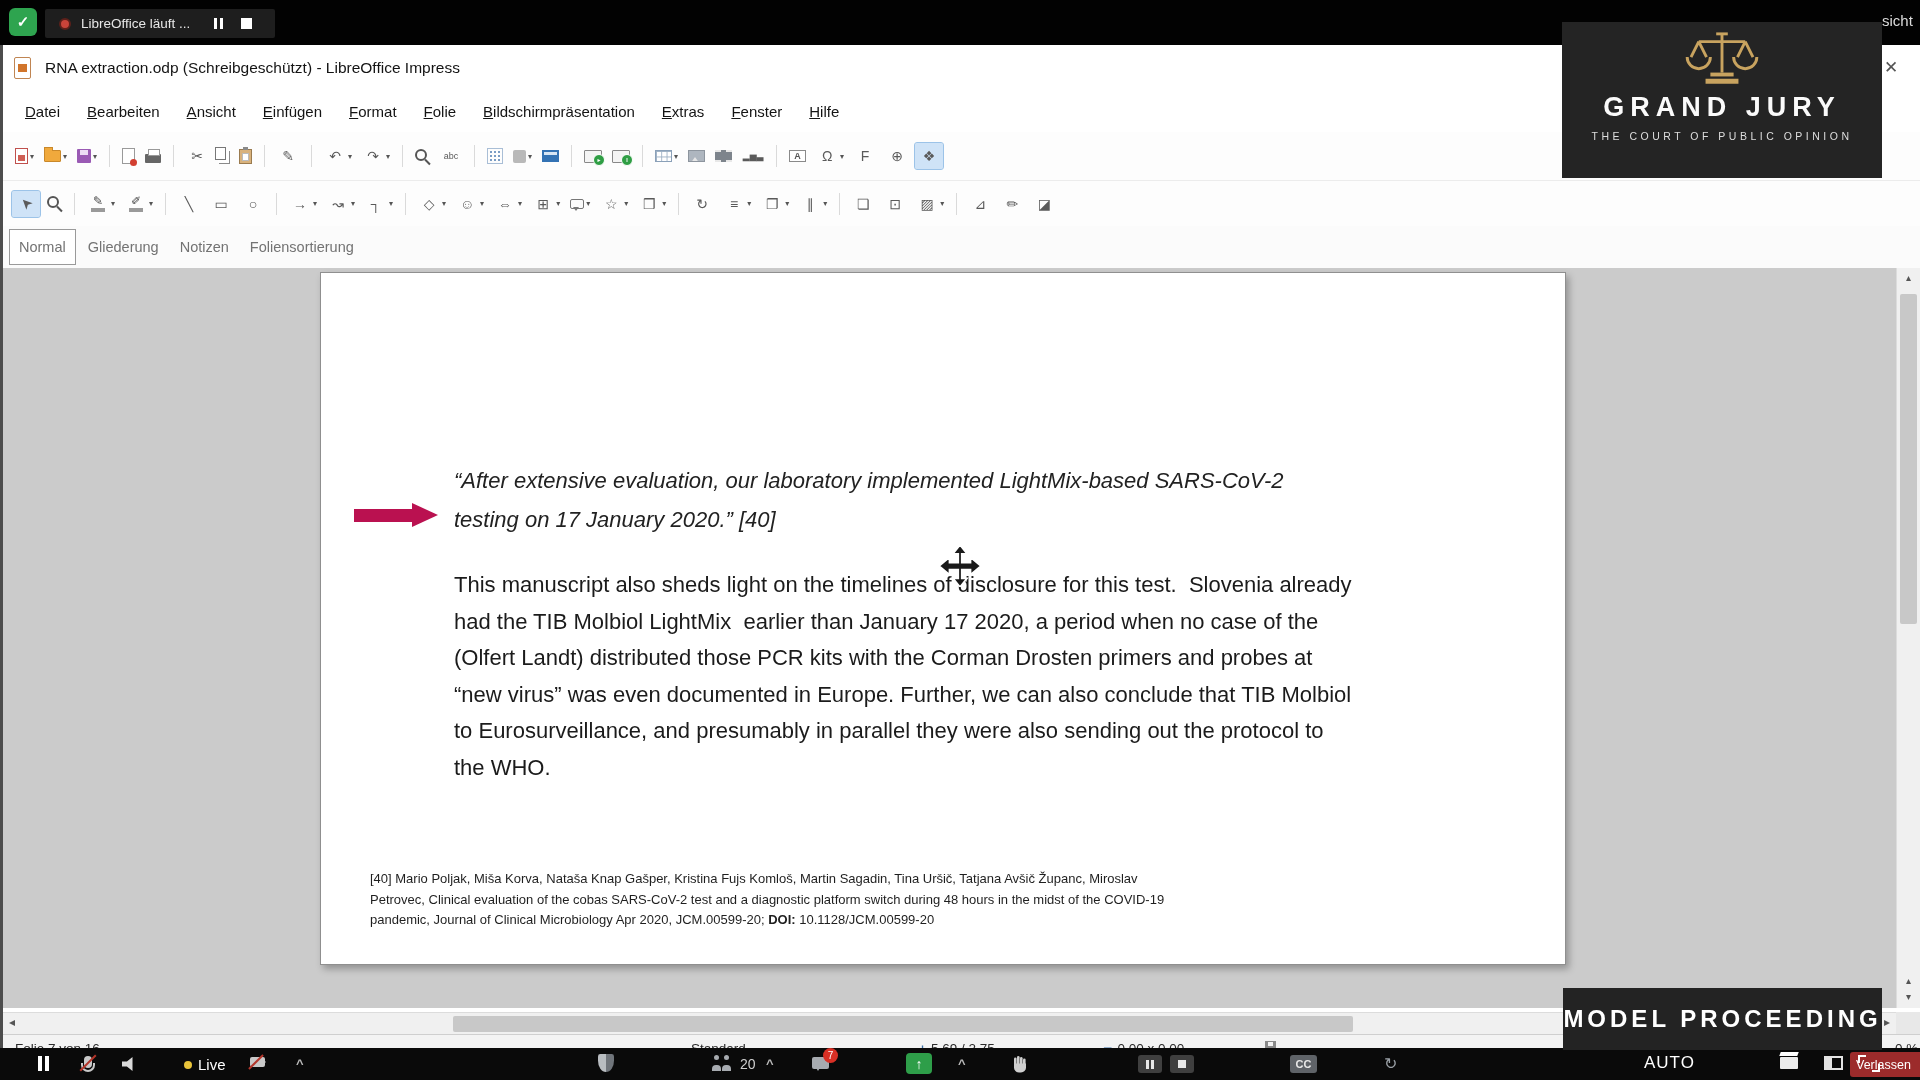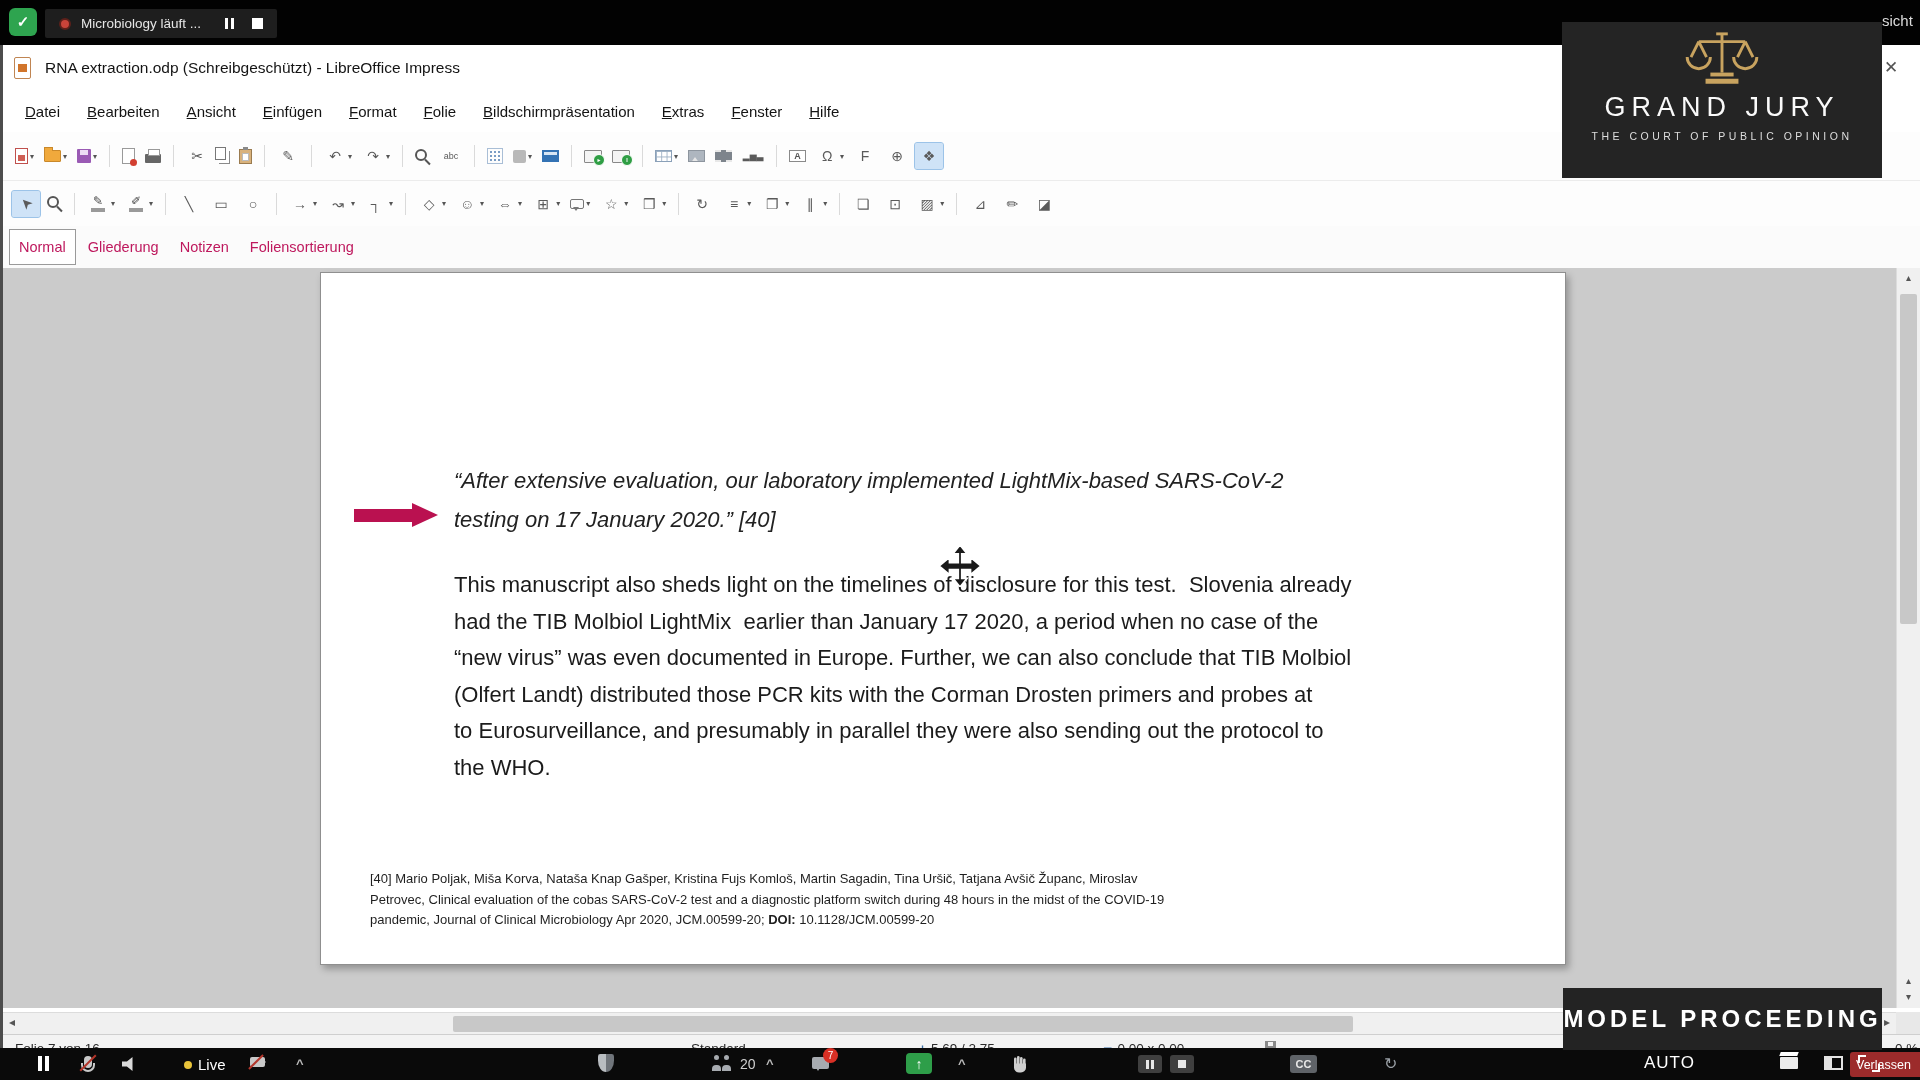--- a/index.html
+++ b/index.html
@@ -77,21 +77,21 @@
   .ic-textbox::before{content:"A";font-size:9px;color:#555;font-weight:bold}
   .ic-linecolor::before{content:"✎";font-size:12px;color:#444;line-height:12px}
   .ic-linecolor::after{content:"";width:14px;height:4px;background:#9a9a9a;margin-top:1px}
   .ic-fillcolor::before{content:"✐";font-size:12px;color:#444;line-height:12px}
   .ic-fillcolor::after{content:"";width:14px;height:4px;background:#9a9a9a;margin-top:1px}
   .ic-callout{width:14px;height:10px;border:1px solid #777;border-radius:2px;background:#fbfbfb;position:relative}
   .ic-callout::after{content:"";position:absolute;left:2px;bottom:-6px;border:3px solid transparent;border-top:4px solid #777}
 
   
   .tabsbar{position:absolute;left:0;top:181px;width:100%;height:42px;background:#fbfbfb;display:flex;align-items:center;gap:3px;padding-left:6px;font-size:14.5px}
-  .tab{padding:9px 9px;color:#be185d}
+  .tab{padding:9px 9px;color:#737373}
   .tab.active{background:#fff;border:1px solid #9a9a9a}
 
   
   .docarea{position:absolute;left:0;top:223px;right:24px;bottom:72px;background:#cbcbcb;overflow:hidden}
   .slide{position:absolute;left:317px;top:4px;width:1246px;height:693px;background:#fff;border:1px solid #8f8f8f;box-shadow:3px 4px 7px rgba(0,0,0,.28)}
   .slide-header{position:absolute;left:0;top:0;width:100%;height:125px;background:#6f9ace;display:flex;align-items:center;justify-content:center}
   .slide-title{font-size:25px;color:#1c2836}
   .sq{text-decoration:underline;text-decoration-style:wavy;text-decoration-color:#c43b3b;text-decoration-thickness:1px;text-underline-offset:4px}
   .quote{position:absolute;left:133px;top:188px;font-size:22px;line-height:39px;font-style:italic;color:#222}
   .quote span{display:block;white-space:pre}
@@ -153,35 +153,35 @@
   .vc-clapper::before{content:"";position:absolute;top:-5px;left:0;right:0;height:4px;background:#fff;transform:skewX(-20deg)}
   .vc-window{width:19px;height:14px;border:2px solid #e3e3e3;background:linear-gradient(90deg,#e3e3e3 40%,transparent 40%)}
   .vc-leave{background:#9c2b2b;color:#fff;font-size:12.5px;height:25px;display:flex;align-items:center;padding:0 6px;border-radius:3px;position:relative}
   .vc-fs{position:absolute;left:8px;top:3px;width:22px;height:17px}
   .vc-fs::before{content:"";position:absolute;left:0;top:0;width:6px;height:6px;border-top:2px solid #fff;border-left:2px solid #fff}
   .vc-fs::after{content:"";position:absolute;right:0;bottom:0;width:6px;height:6px;border-bottom:2px solid #fff;border-right:2px solid #fff}
 
   
   .gj{position:absolute;left:1562px;top:22px;width:320px;height:156px;background:#242424;z-index:50;
       display:flex;flex-direction:column;align-items:center;padding-top:8px}
-  .gj-title{color:#fafafa;font-size:27px;font-weight:normal;letter-spacing:6px;margin-top:2px}
+  .gj-title{color:#fafafa;font-size:27px;font-weight:bold;letter-spacing:6px;margin-top:2px}
   .gj-sub{color:#dedede;font-size:10.5px;letter-spacing:3.5px;margin-top:7px}
   .mp{position:absolute;left:1563px;top:988px;width:319px;height:62px;background:#232323;z-index:50;display:flex;align-items:center;justify-content:center}
   .mp-text{color:#fff;font-size:24px;font-weight:bold;letter-spacing:4px}
 </style>
 </head>
 <body>
 
 <div class="screen">
 
   <div class="topbar">
     <div class="shield-ok">✓</div>
     <div class="recpill">
       <span class="recdot"></span>
-      <span>Microbiology läuft ...</span>
+      <span>LibreOffice läuft ...</span>
       <span class="recpause"></span>
       <span class="recstop"></span>
     </div>
     <span class="top-fragment">sicht</span>
   </div>
 
   <div class="window">
     <div class="titlebar">
       <span class="impress-icon"></span>
       <span class="titletext">RNA extraction.odp (Schreibgeschützt) - LibreOffice Impress</span>
@@ -426,22 +426,22 @@
         </div>
 
         <div class="quote">
           <span>“After extensive evaluation, our laboratory implemented LightMix-based SARS-CoV-2</span>
           <span>testing on 17 January 2020.” [40]</span>
         </div>
 
         <div class="bodytext">
           <span>This manuscript also sheds light on the timelines of disclosure for this test.  Slovenia already</span>
           <span>had the TIB Molbiol LightMix  earlier than January 17 2020, a period when no case of the</span>
+          <span>(Olfert Landt) distributed those PCR kits with the Corman Drosten primers and probes at</span>
           <span>“new virus” was even documented in Europe. Further, we can also conclude that TIB Molbiol</span>
-          <span>(Olfert Landt) distributed those PCR kits with the Corman Drosten primers and probes at</span>
           <span>to Eurosurveillance, and presumably in parallel they were also sending out the protocol to</span>
           <span>the WHO.</span>
         </div>
 
         <div class="footnote">
           <span class="fline">[40] Mario Poljak, Miša Korva, Nataša Knap Gašper, Kristina Fujs Komloš, Martin Sagadin, Tina Uršič, Tatjana Avšič Županc, Miroslav</span>
           <span class="fline">Petrovec, Clinical evaluation of the cobas SARS-CoV-2 test and a diagnostic platform switch during 48 hours in the midst of the COVID-19</span>
           <span class="fline"><span>pandemic, Journal of Clinical Microbiology Apr 2020, JCM.00599-20; </span><span class="doi">DOI:</span><span> 10.1128/JCM.00599-20</span></span>
         </div>
 

